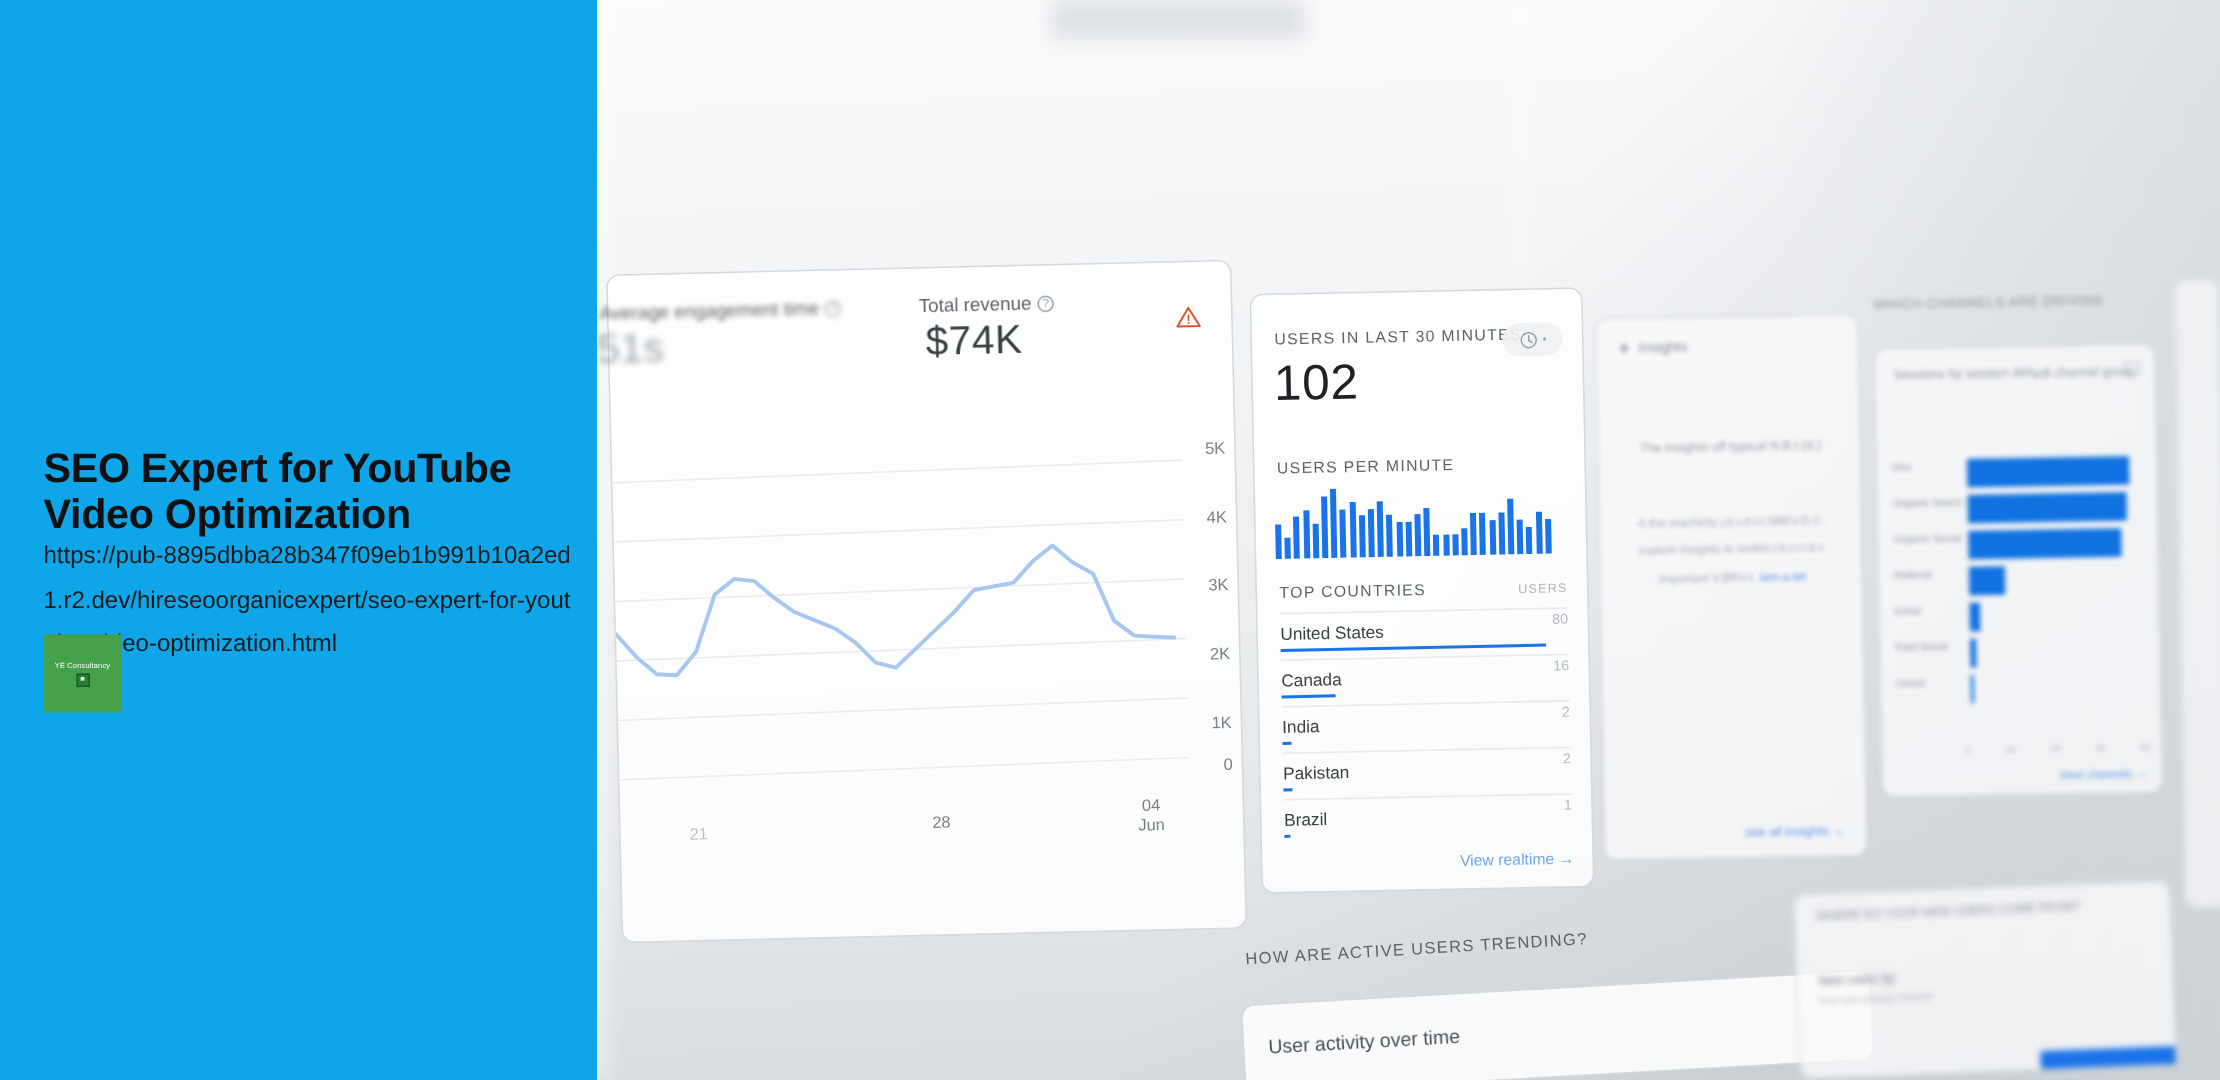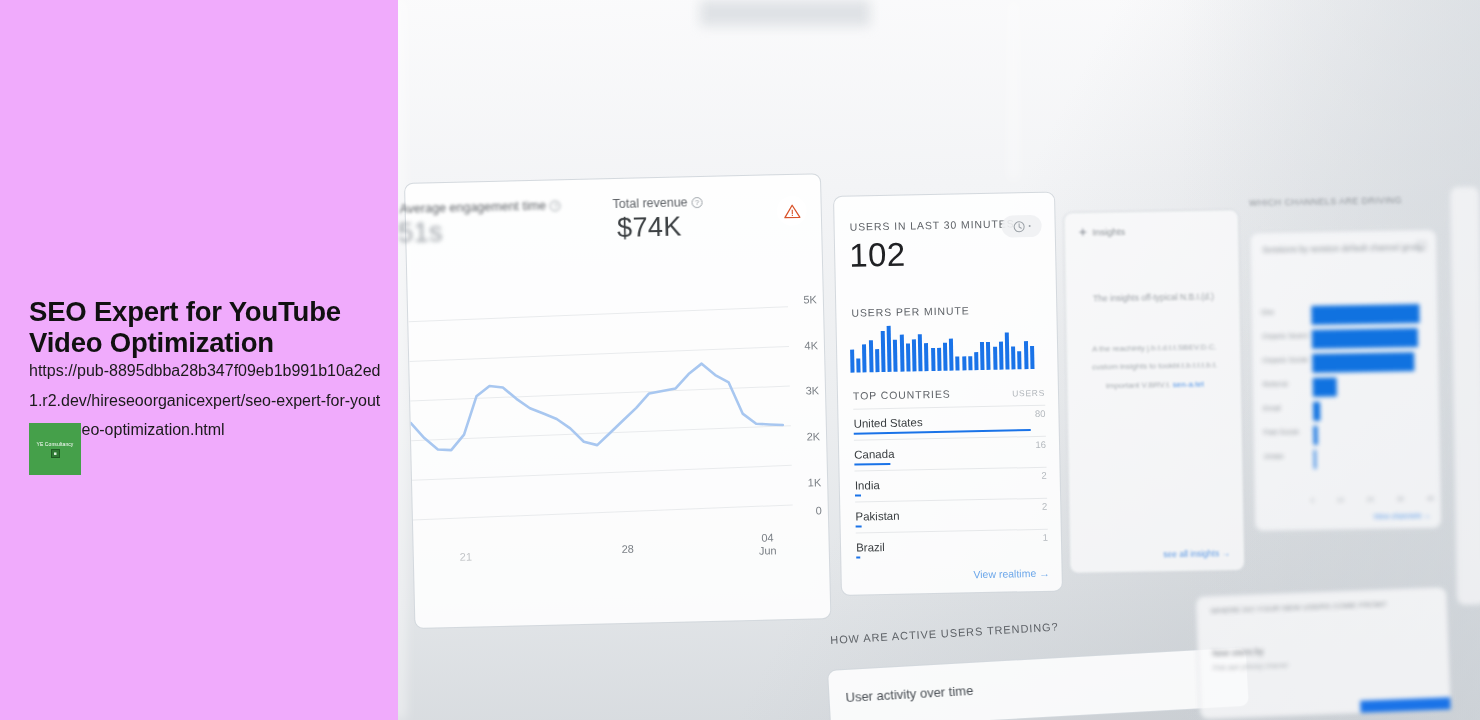--- a/index.html
+++ b/index.html
@@ -10,21 +10,21 @@
     font-family: "Liberation Sans", sans-serif;
     background: #ffffff;
   }
 
   #stage { position: relative; width: 1480px; height: 720px; overflow: hidden; }
 
   
   #left-panel {
     position: absolute; left: 0; top: 0;
     width: 398px; height: 720px;
-    background: #f0abfc;
+    background: #0ea5e9;
     z-index: 40;
   }
   #page-title {
     position: absolute; left: 29px; top: 296px;
     width: 362px;
     font-size: 27.5px; font-weight: bold; line-height: 1.13;
     color: #111111; letter-spacing: -0.2px;
   }
   #page-url {
     position: absolute; left: 29px; top: 356px;

